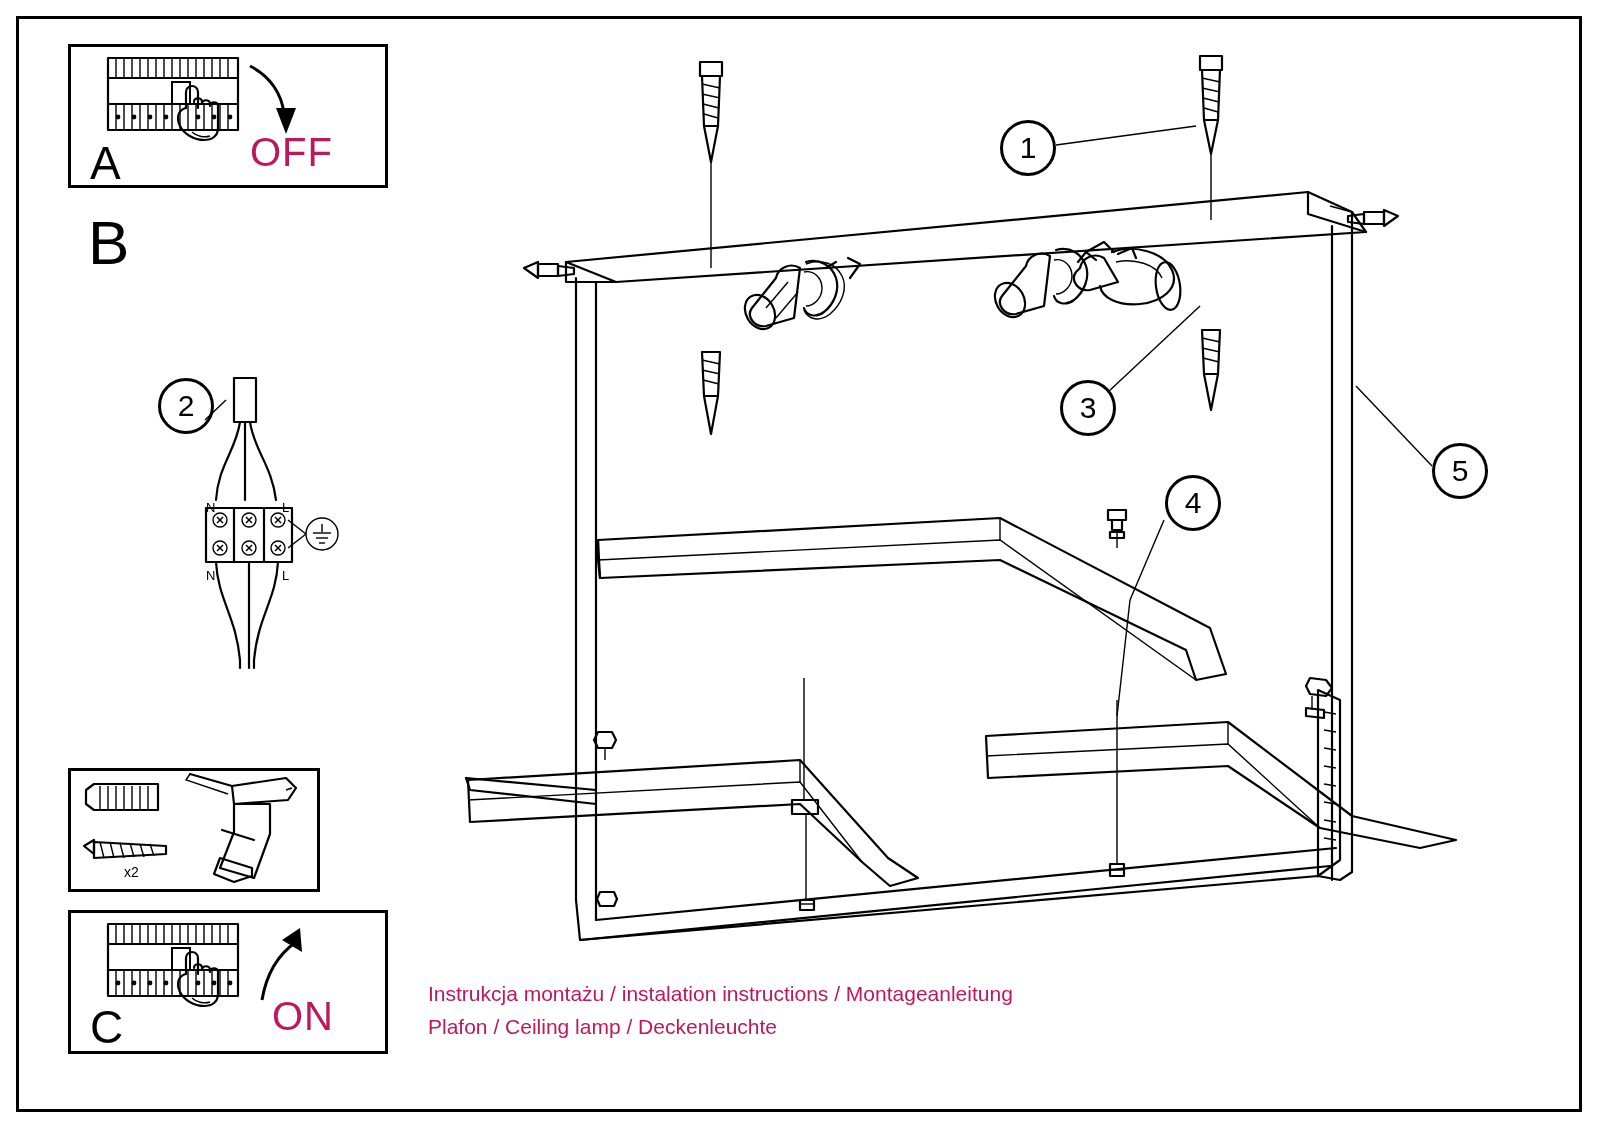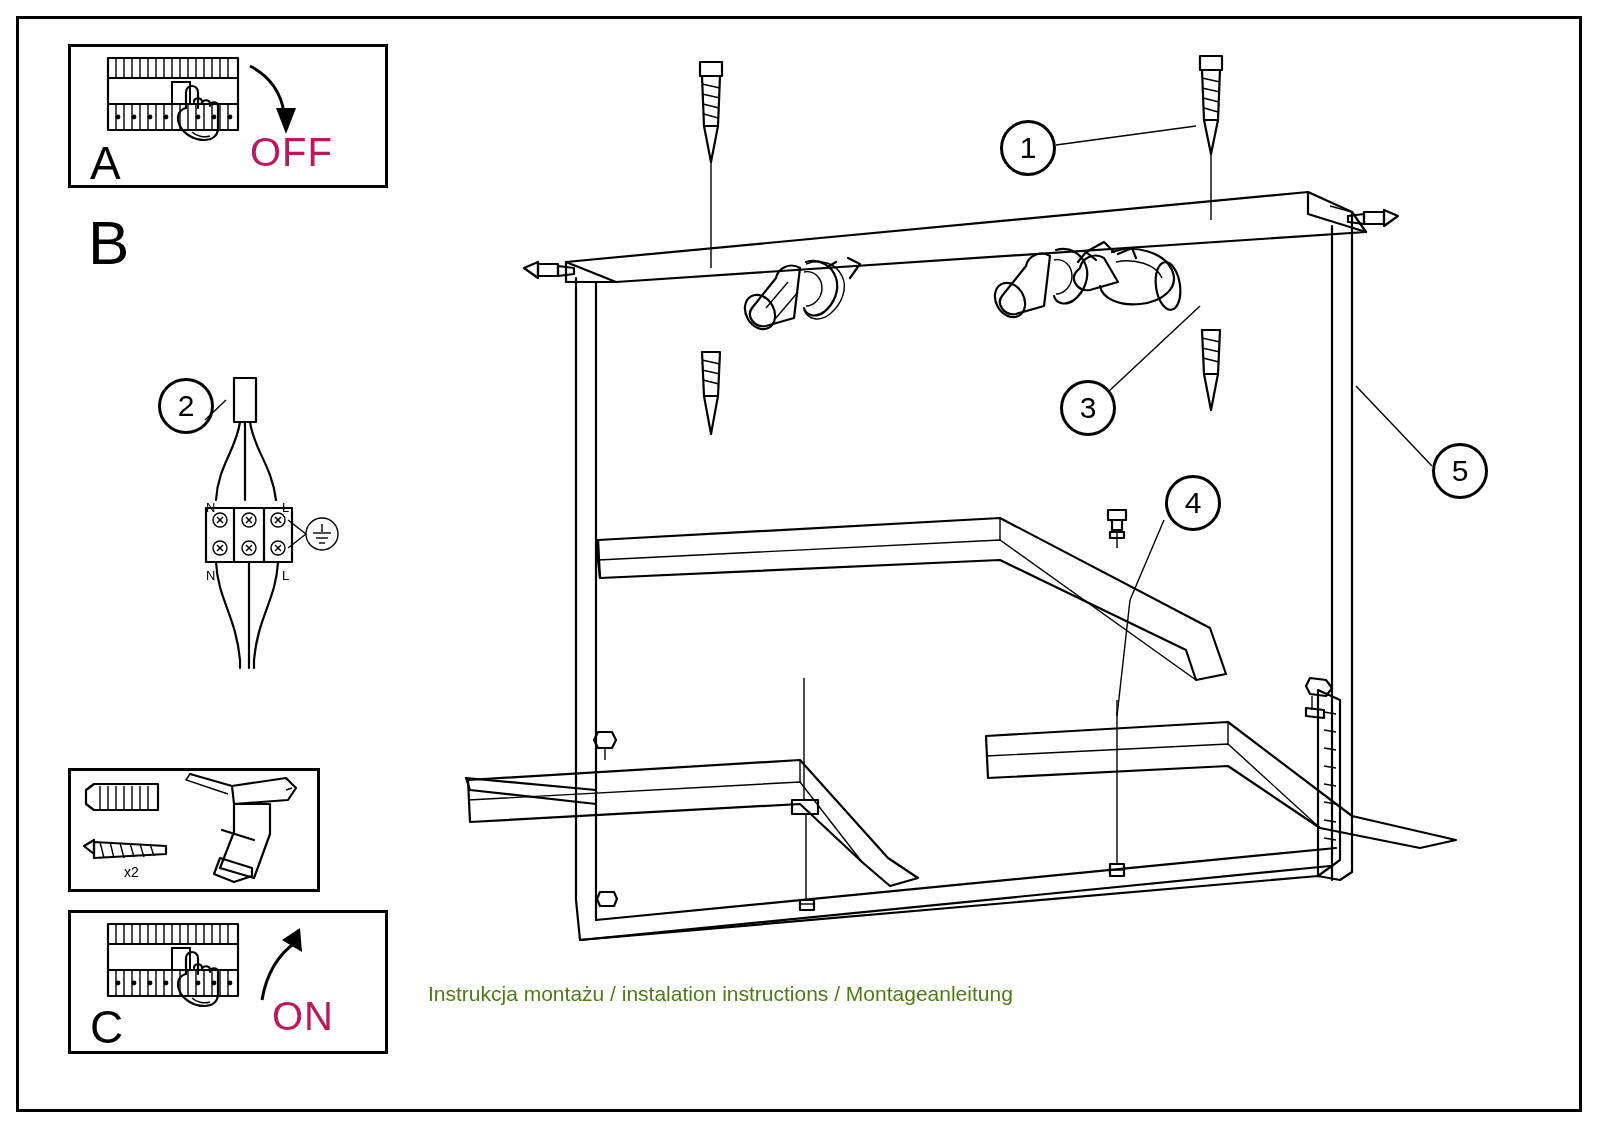--- a/index.html
+++ b/index.html
@@ -75,21 +75,21 @@
   .c2 { left: 158px;  top: 378px; }
   .c3 { left: 1060px; top: 380px; }
   .c4 { left: 1165px; top: 475px; }
   .c5 { left: 1432px; top: 443px; }
 
   .caption {
     position: absolute;
     left: 428px;
     top: 978px;
     font-size: 21px;
-    color: #4d7c0f;
+    color: #be185d;
     line-height: 1.55;
   }
 
   .x2 {
     position: absolute;
     left: 124px;
     top: 820px;
     font-size: 14px;
     color: #000;
     margin-top: 44px;
@@ -138,20 +138,21 @@
 
   <div class="term-label tl-n-top">N</div>
   <div class="term-label tl-l-top">L</div>
   <div class="term-label tl-n-bot">N</div>
   <div class="term-label tl-l-bot">L</div>
 
   <div class="x2">x2</div>
 
   <div class="caption">
     <div>Instrukcja montażu / instalation instructions / Montageanleitung</div>
+    <div>Plafon / Ceiling lamp / Deckenleuchte</div>
   </div>
 
   <svg class="art" viewBox="0 0 1600 1130">
 
     <g>
       <rect class="stroke" x="108" y="58" width="130" height="20"></rect>
       <rect class="stroke" x="108" y="78" width="130" height="26"></rect>
       <rect class="stroke" x="108" y="104" width="130" height="26"></rect>
       <g class="stroke-thin">
         <line x1="116" y1="58" x2="116" y2="78"></line>

